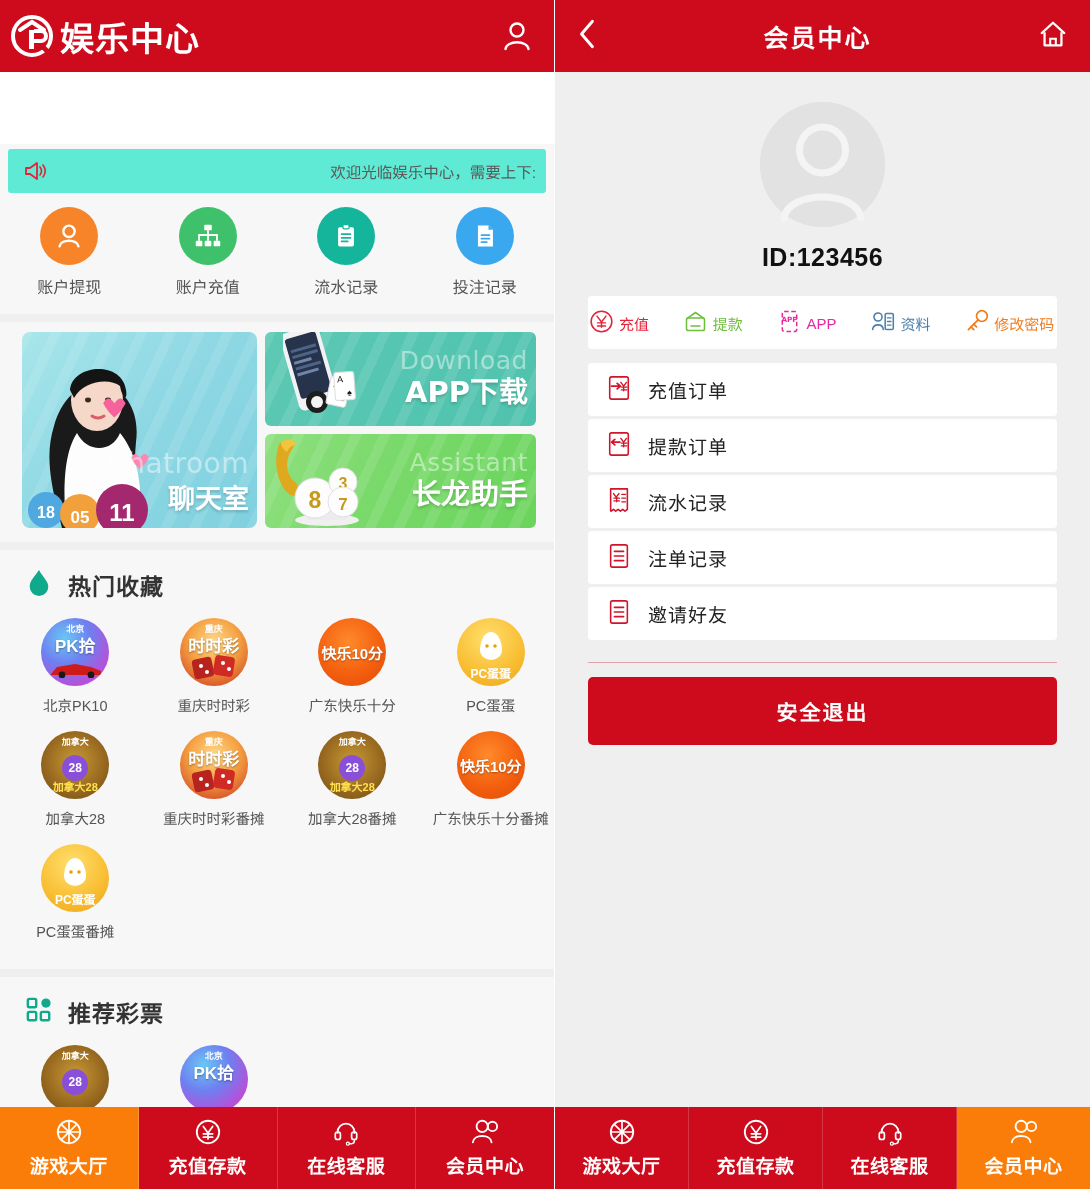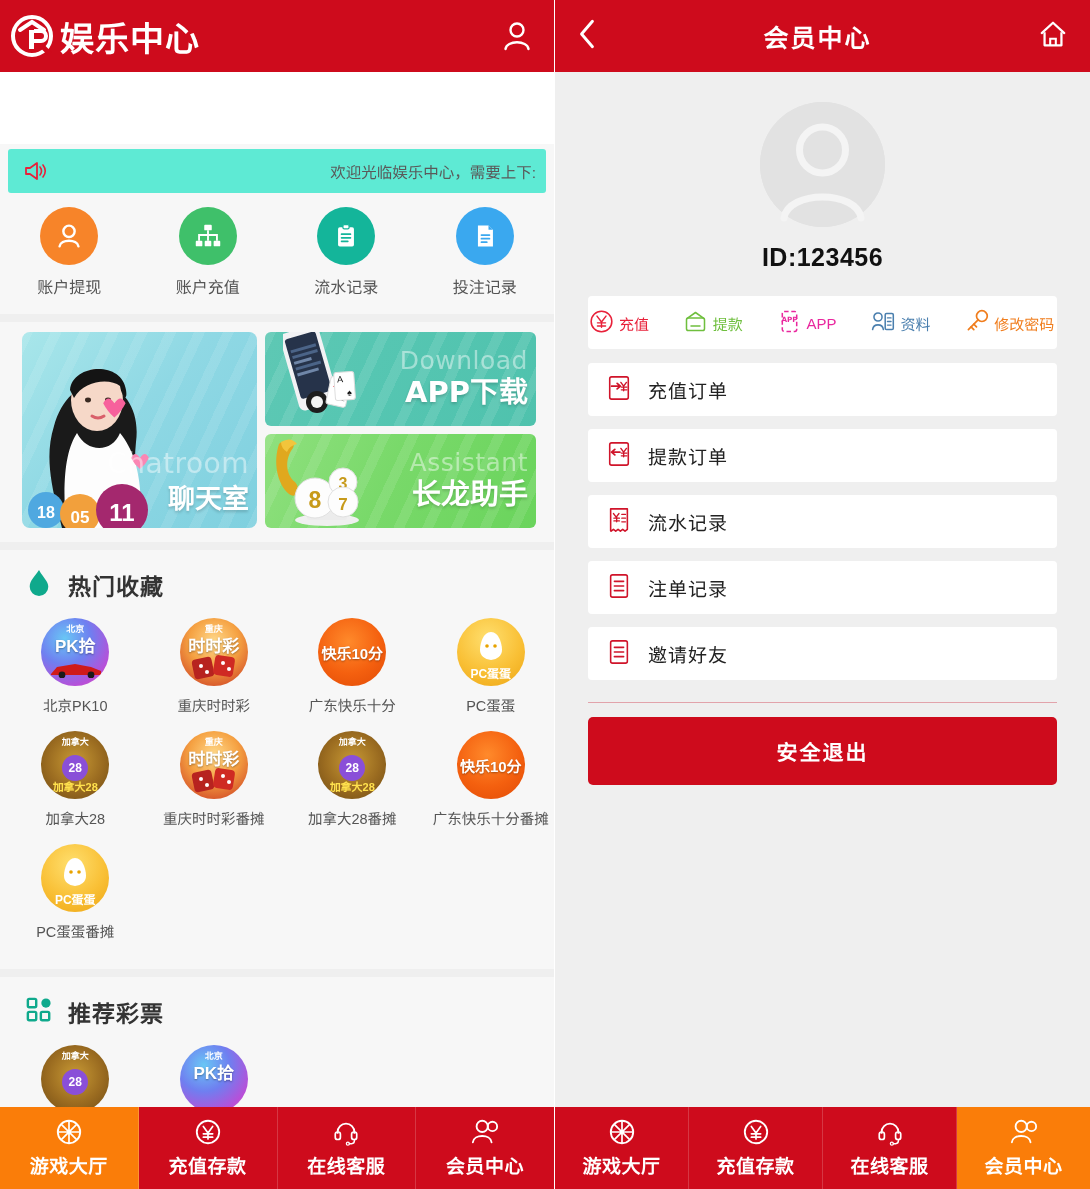--- a/index.html
+++ b/index.html
@@ -157,21 +157,21 @@
   .uid { margin-top: 16px; font-size: 25px; font-weight: 700; color: #111;
          letter-spacing: .5px; }
 
   .quick5 {
     margin: 24px 33px 0 33px; background: #fff; border-radius: 4px;
     display: flex; padding: 12px 0 10px 0;
   }
   .q5-cell { flex: 1; display: flex; flex-direction: row; align-items: center; gap: 4px; }
   .q5-label { font-size: 15px; font-weight: 500; }
 
-  .menu-list { margin: 14px 33px 0 33px; display: flex; flex-direction: column; gap: 13px; }
+  .menu-list { margin: 14px 33px 0 33px; display: flex; flex-direction: column; gap: 3px; }
   .menu-item {
     height: 53px; background: #fff; border-radius: 4px; display: flex;
     align-items: center; gap: 16px; padding-left: 18px;
   }
   .menu-label { font-size: 19px; color: #222; letter-spacing: 1px; }
 
   .logout-sep { margin: 22px 33px 0 33px; height: 1px; background: #e2a3ab; }
   .logout-btn {
     margin: 14px 33px 0 33px; height: 68px; background: #ce0b1c; border-radius: 5px;
     display: flex; align-items: center; justify-content: center;

